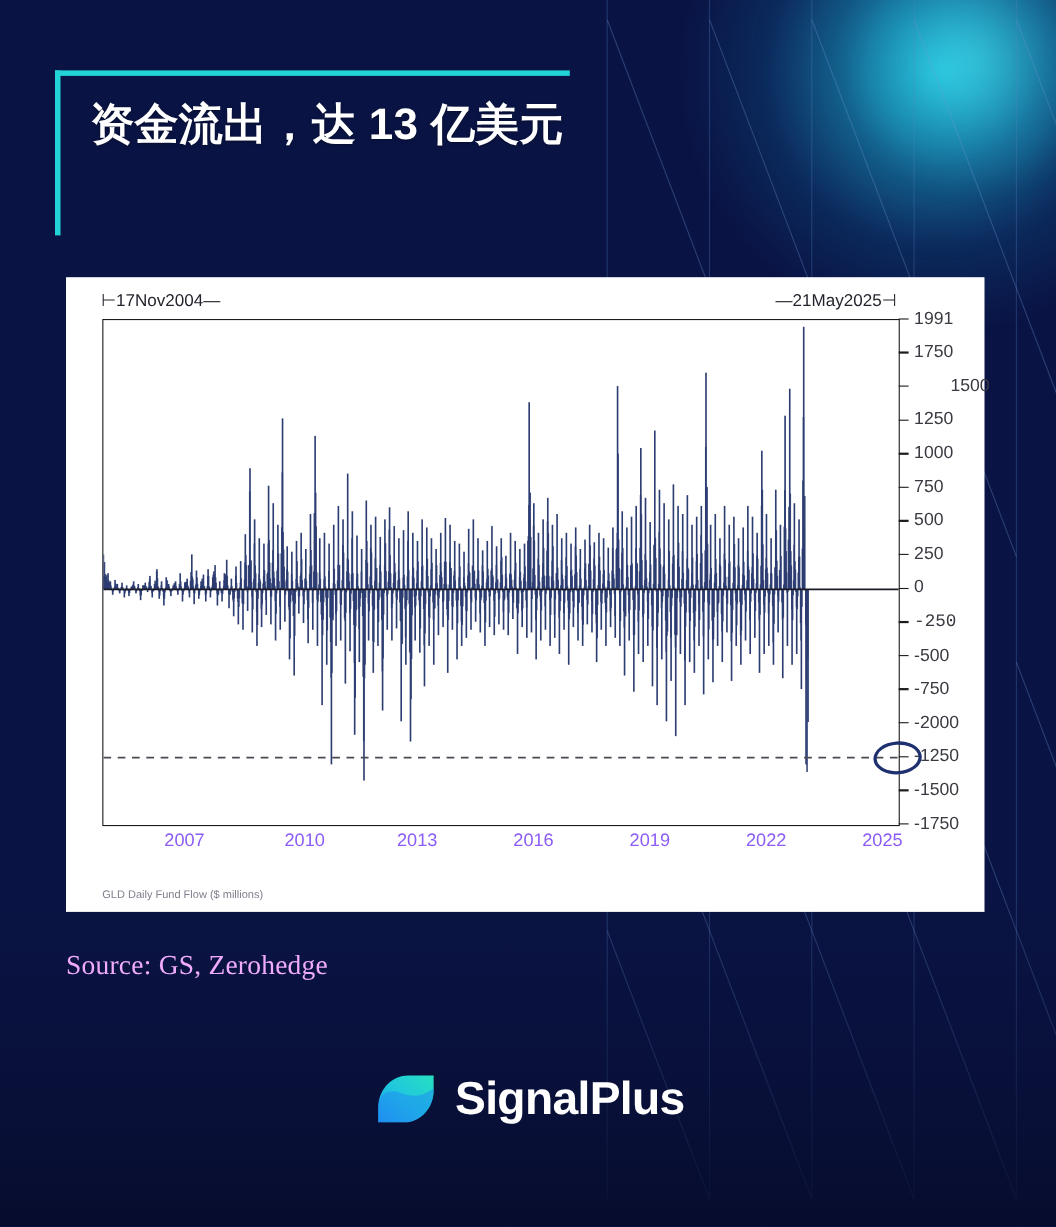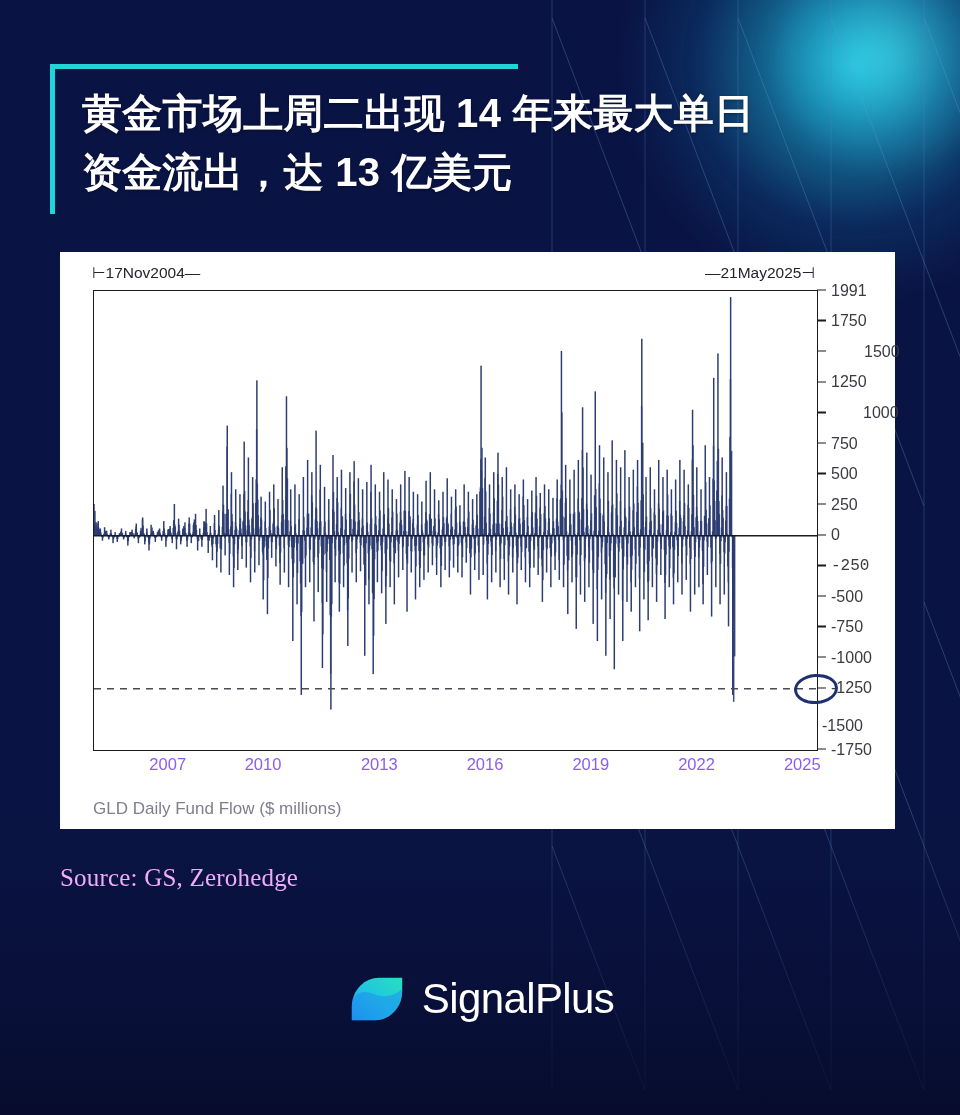--- a/index.html
+++ b/index.html
@@ -100,21 +100,21 @@
   
   .xaxis{
     position:absolute; left:33px; right:77px; bottom:0; height:78px;
   }
   .xtick{
     position:absolute; top:4px; transform:translateX(-50%);
     color:#8b5cf6; font-size:16.5px; font-weight:500;
   }
   .xcaption{
     position:absolute; left:33px; bottom:10px;
-    color:#7f7f8c; font-size:17px; font-weight:400;
+    color:#7f7f8c; font-size:10px; font-weight:400;
   }
 
   
   #plot-svg{ position:absolute; inset:0; display:block; }
 
   
   .circ-ann{
     position:absolute;
     width:44px; height:30px;
     border:3.6px solid #1f3070;
@@ -130,21 +130,21 @@
     font-family:Liberation Serif, serif;
   }
 
   
   #logo{
     position:absolute; left:0; right:0; top:968px;
     display:flex; align-items:center; justify-content:center; gap:14px;
   }
   #logo-mark{ width:62px; height:62px; display:block; }
   #logo-text{
-    color:#ffffff; font-size:42px; font-weight:400; letter-spacing:-.6px;
+    color:#ffffff; font-size:42px; font-weight:700; letter-spacing:-.6px;
     line-height:1;
   }
 </style>
 </head>
 <body>
 
 <div id="bg-root">
   <div class="bg-base"></div>
   <div class="bg-glow"></div>
   <div class="bg-glow2"></div>
@@ -182,21 +182,20 @@
       <line x1="924" y1="846" x2="1017" y2="1090"></line>
     </g>
   </svg>
   <div class="bg-bottom-fade"></div>
 </div>
 
 <div id="header">
   <div class="accent-h"></div>
   <div class="accent-v"></div>
   <div id="title">
-    <div>黄金市场上周二出现 14 年来最大单日</div>
     <div>资金流出，达 13 亿美元</div>
   </div>
 </div>
 
 <div id="chart-card">
   <div id="chart-inner">
 
     <div class="date-lab date-left">
       <span>⊢</span><span>17Nov2004</span><span>—</span>
     </div>
@@ -1739,21 +1738,21 @@
           <div class="tklab">1750</div>
         </div>
         <div class="ytick" style="top: 61.2px; gap: 33px;">
           <div class="tkline"></div>
           <div class="tklab">1500</div>
         </div>
         <div class="ytick" style="top: 91.8px;">
           <div class="tkline"></div>
           <div class="tklab">1250</div>
         </div>
-        <div class="ytick" style="top: 122.4px; gap: 32px;">
+        <div class="ytick" style="top: 122.4px;">
           <div class="tkline"></div>
           <div class="tklab">1000</div>
         </div>
         <div class="ytick" style="top: 153px;">
           <div class="tkline"></div>
           <div class="tklab">750</div>
         </div>
         <div class="ytick" style="top: 183.6px;">
           <div class="tkline"></div>
           <div class="tklab">500</div>
@@ -1773,38 +1772,38 @@
         <div class="ytick" style="top: 306px;">
           <div class="tkline"></div>
           <div class="tklab">-500</div>
         </div>
         <div class="ytick" style="top: 336.6px;">
           <div class="tkline"></div>
           <div class="tklab">-750</div>
         </div>
         <div class="ytick" style="top: 367.2px;">
           <div class="tkline"></div>
-          <div class="tklab">-1000</div>
+          <div class="tklab">-2000</div>
         </div>
         <div class="ytick" style="top: 397.8px;">
           <div class="tkline"></div>
           <div class="tklab">-1250</div>
         </div>
-        <div class="ytick" style="top: 428.4px; flex-direction: column;">
+        <div class="ytick" style="top: 428.4px;">
           <div class="tkline"></div>
           <div class="tklab">-1500</div>
         </div>
         <div class="ytick" style="top: 459px;">
           <div class="tkline"></div>
           <div class="tklab">-1750</div>
         </div>
       </div>
     <div class="xaxis">
         <div class="xtick" style="left: 74.7323px;">2007</div>
-        <div class="xtick" style="left: 170px;">2010</div>
+        <div class="xtick" style="left: 184px;">2010</div>
         <div class="xtick" style="left: 286.239px;">2013</div>
         <div class="xtick" style="left: 391.992px;">2016</div>
         <div class="xtick" style="left: 497.745px;">2019</div>
         <div class="xtick" style="left: 603.499px;">2022</div>
         <div class="xtick" style="left: 709.252px;">2025</div>
       </div>
 
     <div class="xcaption">GLD Daily Fund Flow ($ millions)</div>
   </div>
 </div>

